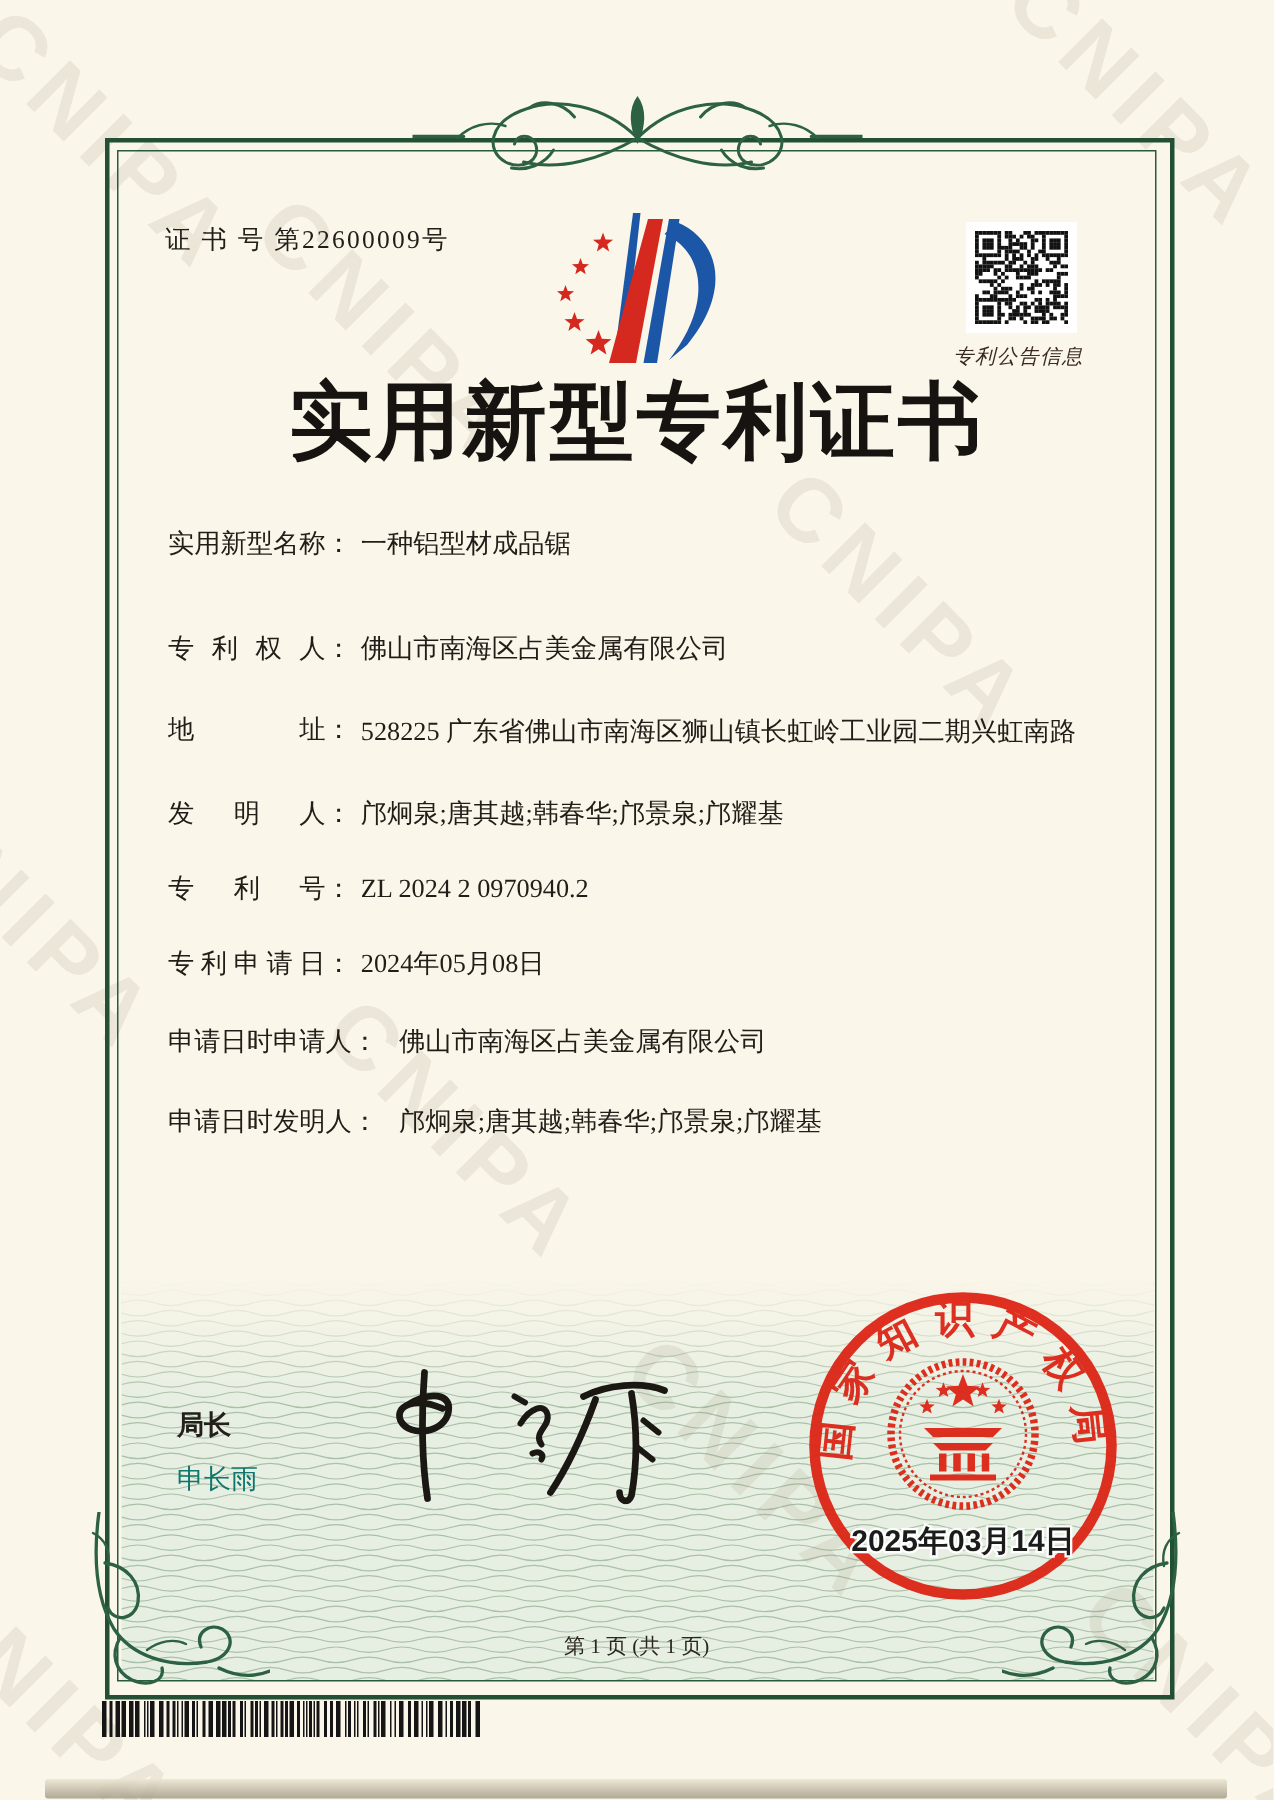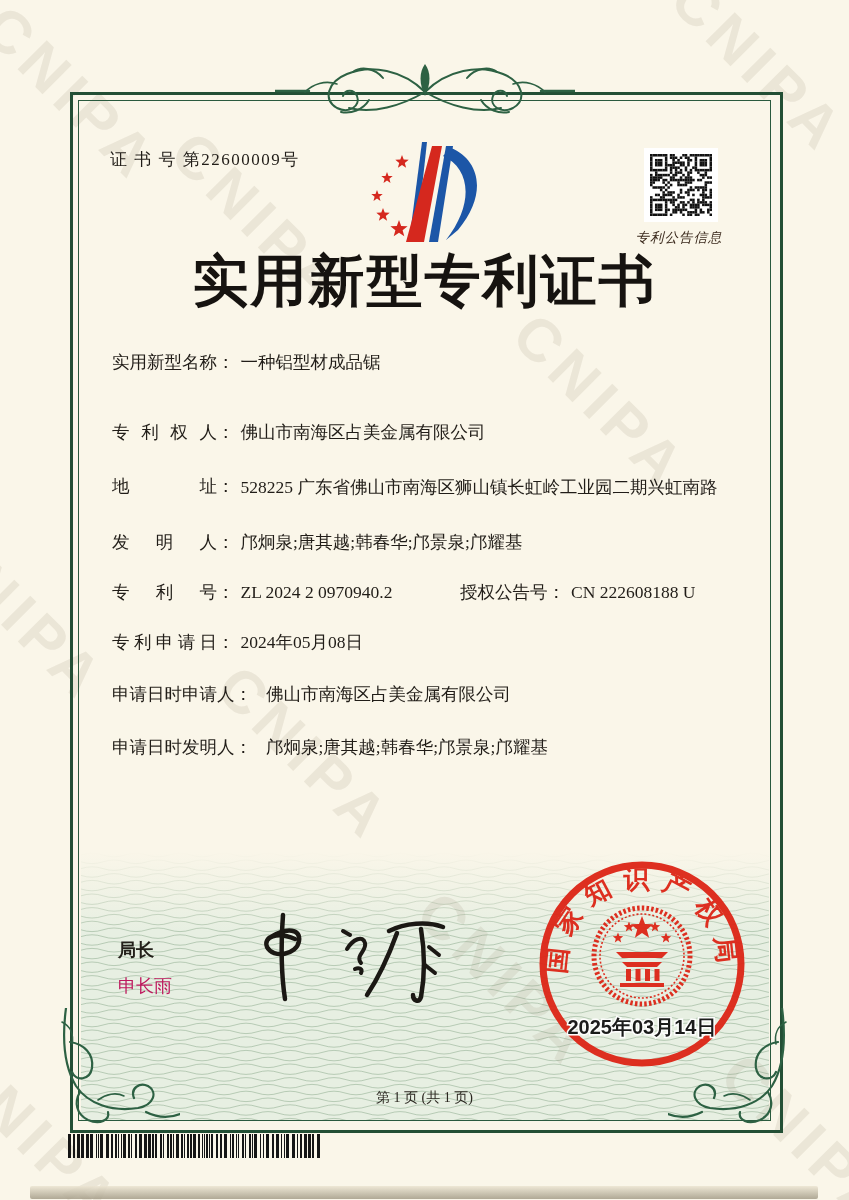--- a/index.html
+++ b/index.html
@@ -39,21 +39,21 @@
   .fvalue{display:inline-block;vertical-align:top;}
   .pos-name{top:350px}.pos-patentee{top:420px}.pos-address{top:474px}.pos-inventors{top:530px}
   .pos-patno{top:580px}.pos-dates{top:630px}.pos-appat{top:682px}.pos-invat{top:735px}
   .wrapval{display:inline-block;width:548px;white-space:normal;vertical-align:top;line-height:27px;}
   .gap{margin-left:8px;}
   
   .statement{position:absolute;left:100px;top:812px;width:652px;font-size:16.5px;line-height:28px;
       text-indent:2em;letter-spacing:0.5px;font-style:italic;text-align:justify;color:#23201a;}
   
   .sig-title{position:absolute;left:118px;top:938px;font-family:"Liberation Sans","DejaVu Sans",sans-serif;font-size:18px;color:#23201a;font-weight:bold;}
-  .sig-name{position:absolute;left:118px;top:974px;font-family:"Liberation Sans","DejaVu Sans",sans-serif;font-size:18px;color:#be185d;}
+  .sig-name{position:absolute;left:118px;top:974px;font-family:"Liberation Sans","DejaVu Sans",sans-serif;font-size:18px;color:#0f766e;}
   .sig-svg{position:absolute;left:243px;top:903px;}
   .seal{position:absolute;left:534px;top:856px;opacity:0.95;}
   
   .footer{position:absolute;left:0;top:1089px;width:849px;text-align:center;font-size:14px;color:#2a261f;}
   .barcode{position:absolute;left:68px;top:1134px;}
   .bottom-shadow{position:absolute;left:30px;top:1186px;width:788px;height:13px;
       background:linear-gradient(to bottom,#ece5d2,#a39b87);opacity:.85;border-radius:2px;}
 </style>
 </head>
 <body>
@@ -518,23 +518,20 @@
   </div>
   <div class="row pos-address">
     <span class="jlabel">地址</span><span class="colon">：</span><span class="wrapval">528225 广东省佛山市南海区狮山镇长虹岭工业园二期兴虹南路</span>
   </div>
   <div class="row pos-inventors">
     <span class="jlabel">发明人</span><span class="colon">：</span><span class="fvalue">邝炯泉;唐其越;韩春华;邝景泉;邝耀基</span>
   </div>
   <div class="row pos-patno">
     <span class="jlabel">专利号</span><span class="colon">：</span><span class="fvalue">ZL 2024 2 0970940.2</span>
   </div>
-  <div class="row rcol pos-patno">
-    <span>授权公告号</span><span class="colon">：</span><span class="fvalue">CN 222608188 U</span>
-  </div>
   <div class="row pos-dates">
     <span class="jlabel">专利申请日</span><span class="colon">：</span><span class="fvalue">2024年05月08日</span>
   </div>
   <div class="row pos-appat">
     <span>申请日时申请人</span><span class="colon">：</span><span class="fvalue gap">佛山市南海区占美金属有限公司</span>
   </div>
   <div class="row pos-invat">
     <span>申请日时发明人</span><span class="colon">：</span><span class="fvalue gap">邝炯泉;唐其越;韩春华;邝景泉;邝耀基</span>
   </div>
 

